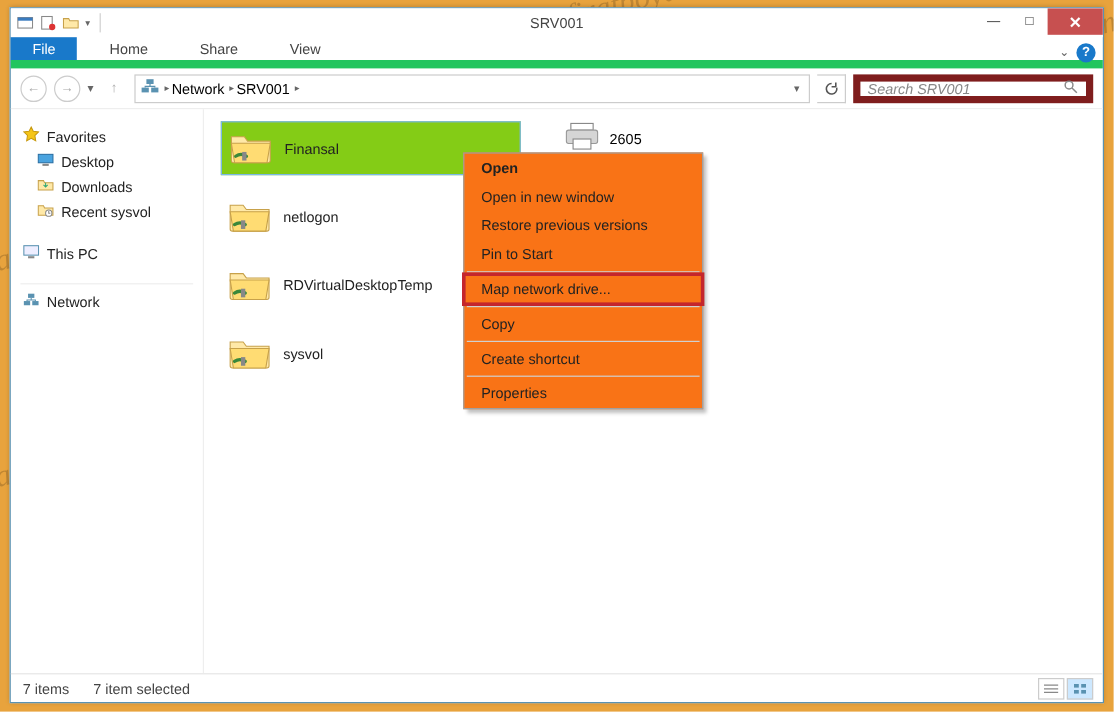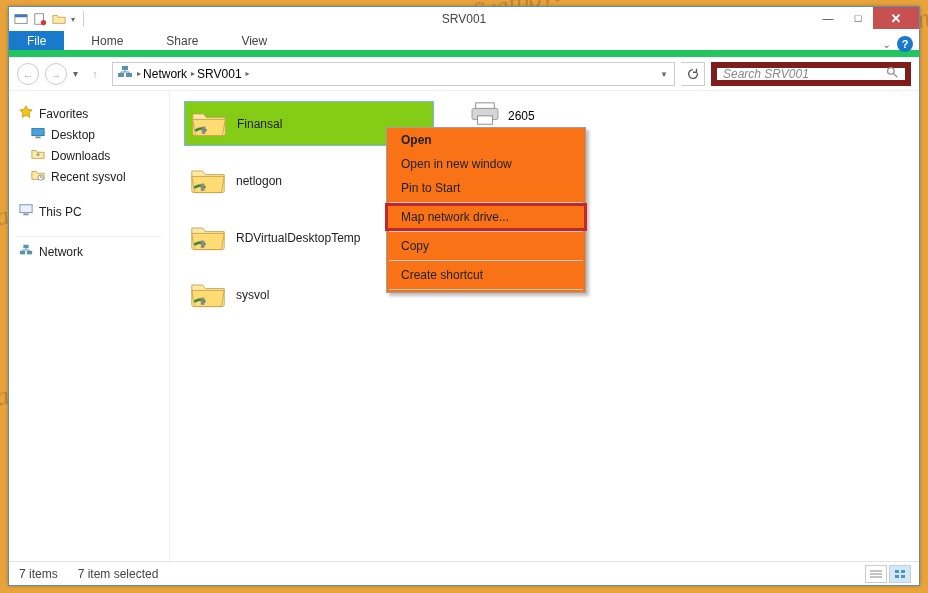--- a/index.html
+++ b/index.html
@@ -275,28 +275,30 @@
             </svg>
         </span>
         <span>2605</span>
       </div>
     </div>
   </div>
 
   <div class="ctx" id="ctxMenu">
       <div class="ctx-item bold">Open</div>
       <div class="ctx-item">Open in new window</div>
+      <div class="ctx-item">Restore previous versions</div>
       <div class="ctx-item">Pin to Start</div>
       <div class="ctx-sep"></div>
       <div class="ctx-item ctx-highlight">Map network drive...</div>
       <div class="ctx-sep"></div>
       <div class="ctx-item">Copy</div>
       <div class="ctx-sep"></div>
       <div class="ctx-item">Create shortcut</div>
       <div class="ctx-sep"></div>
+      <div class="ctx-item">Properties</div>
     </div>
 
   <div class="status">
     <span>7 items</span>
     <span>7 item selected</span>
     <div class="view-toggle">
       <div class="vt">
           <svg width="12" height="10" viewBox="0 0 12 10">
             <line x1="0" y1="2" x2="12" y2="2" stroke="#888"></line>
             <line x1="0" y1="5" x2="12" y2="5" stroke="#888"></line>

